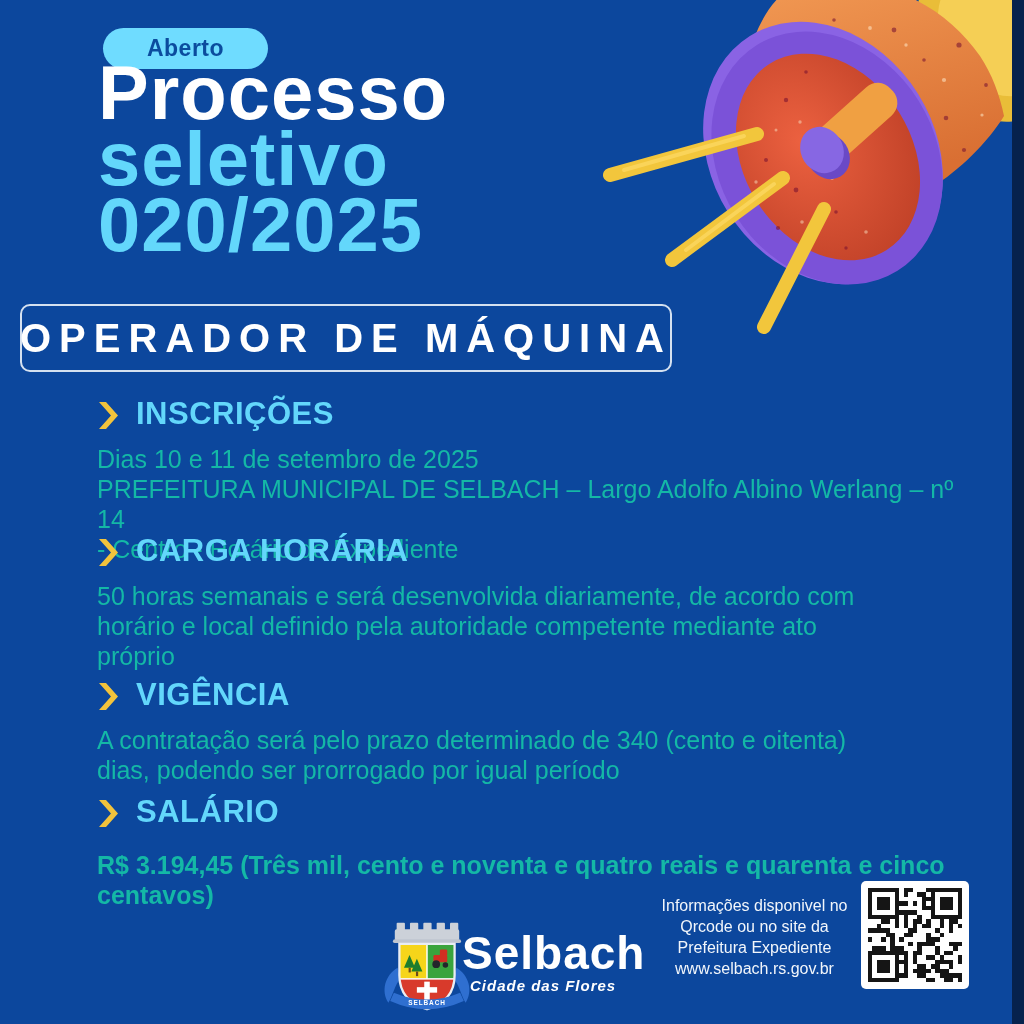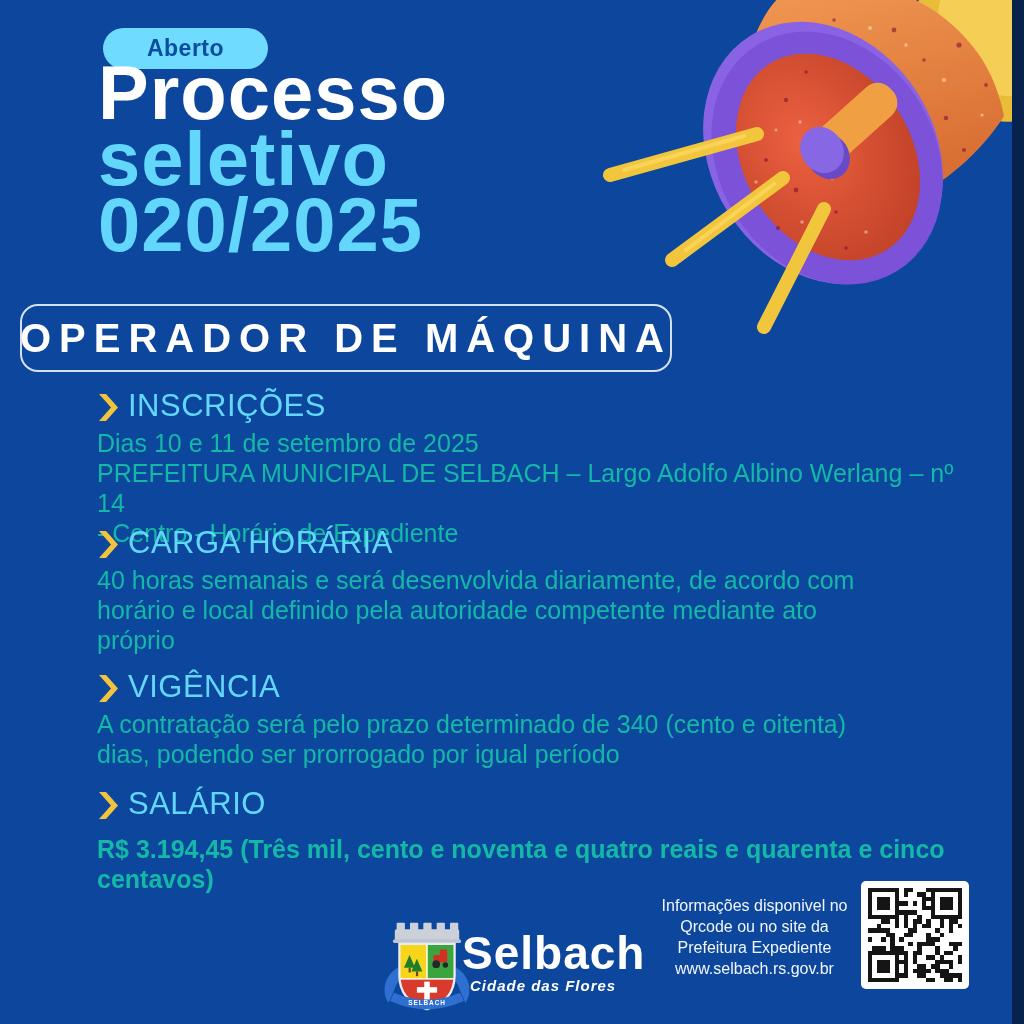--- a/index.html
+++ b/index.html
@@ -16,30 +16,30 @@
     display:flex;align-items:center;justify-content:center;
   }
   .badge span{color:#0b4c9e;font-size:23px;font-weight:bold;letter-spacing:.5px;}
   
   .title{position:absolute;left:98px;top:60px;font-weight:bold;font-size:76px;line-height:66px;letter-spacing:1px;}
   .title .t1{color:#ffffff;}
   .title .t2,.title .t3{color:#63d7fb;}
   
   .role-box{
     position:absolute;left:20px;top:304px;width:648px;height:64px;
-    border:2px solid rgba(235,242,250,.9);border-radius:18px;
+    border:2px solid rgba(235,242,250,.9);border-radius:10px;
     display:flex;align-items:center;justify-content:center;
   }
   .role-box span{color:#ffffff;font-weight:bold;font-size:40px;letter-spacing:8px;white-space:nowrap;}
   
   .section{position:absolute;left:97px;width:885px;}
   .s1{top:388px;} .s2{top:525px;} .s3{top:669px;} .s4{top:786px;}
   .sec-head{display:flex;align-items:center;gap:9px;}
   .sec-head .chev{flex:0 0 auto;margin-top:2px;}
-  .sec-head h2{margin:0;font-size:31px;font-weight:normal;color:#63d7fb;letter-spacing:.5px;}
+  .sec-head h2{margin:8px;font-size:31px;font-weight:bold;color:#63d7fb;letter-spacing:.5px;}
   .sec-body{
     margin-top:4px;color:#14b8a6;font-size:25px;line-height:30px;
     white-space:pre-line;font-weight:400;
   }
   .s4 .sec-body{margin-top:12px;font-weight:bold;}
   
   .crest{position:absolute;left:381px;top:910px;}
   .brand-name{position:absolute;left:462px;top:926px;color:#fff;font-size:46px;font-weight:bold;letter-spacing:1px;}
   .brand-tagline{position:absolute;left:470px;top:977px;width:162px;
     color:#fff;font-size:15px;font-weight:bold;font-style:italic;letter-spacing:1px;}
@@ -171,21 +171,21 @@
 - Centro - Horário de Expediente</div>
   </div>
 
   <div class="section s2">
     <div class="sec-head">
       <svg class="chev" width="22" height="27" viewBox="0 0 22 27">
           <polygon points="2,0 9,0 21,13.5 9,27 2,27 14,13.5" fill="#f2c33c"></polygon>
         </svg>
       <h2>CARGA HORÁRIA</h2>
     </div>
-    <div class="sec-body">40 horas semanais e será desenvolvida diariamente, de acordo com
+    <div class="sec-body">50 horas semanais e será desenvolvida diariamente, de acordo com
 horário e local definido pela autoridade competente mediante ato
 próprio</div>
   </div>
 
   <div class="section s3">
     <div class="sec-head">
       <svg class="chev" width="22" height="27" viewBox="0 0 22 27">
           <polygon points="2,0 9,0 21,13.5 9,27 2,27 14,13.5" fill="#f2c33c"></polygon>
         </svg>
       <h2>VIGÊNCIA</h2>

